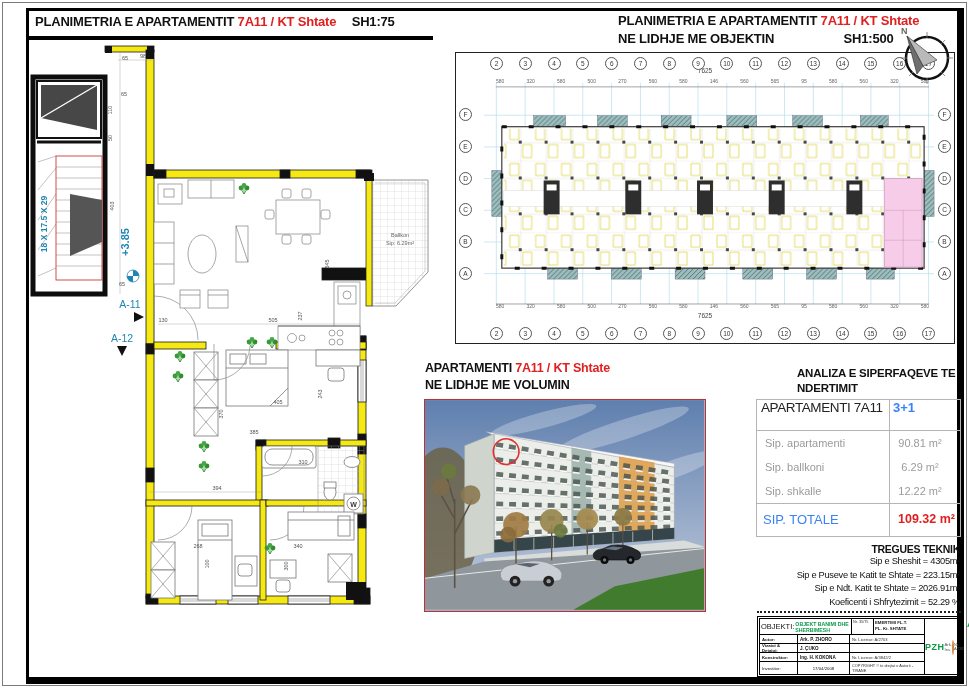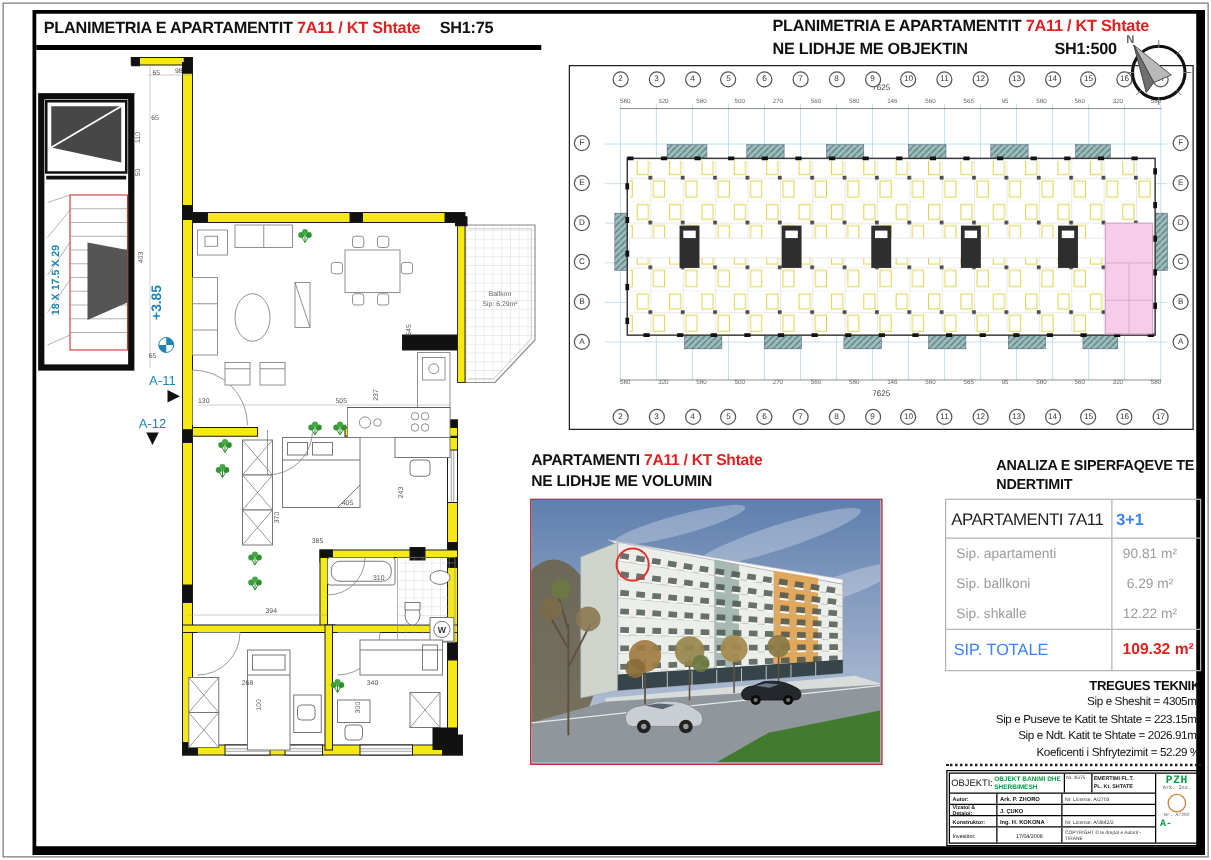--- a/index.html
+++ b/index.html
@@ -24,21 +24,21 @@
   .bp-segs{position:absolute;left:40px;right:25px;display:flex;justify-content:space-between;
            font-size:5px;color:#666;}
   .bp-segs.top{top:25px;} .bp-segs.bot{bottom:34px;}
   .bp-total{position:absolute;left:0;right:0;text-align:center;font-size:6.5px;color:#444;}
   .compass{position:absolute;left:893px;top:24px;width:64px;height:62px;}
   .vol-title{position:absolute;left:425px;top:360px;font-weight:bold;font-size:12.5px;letter-spacing:-0.2px;line-height:17px;}
   .render-box{position:absolute;left:424px;top:399px;width:282px;height:213px;border:1.5px solid #c03030;background:#9fb0c8;}
   .an-title{position:absolute;left:757px;top:366px;font-weight:bold;font-size:11.5px;line-height:15px;letter-spacing:-0.2px;margin-left:40px;}
   .an-box{position:absolute;left:756px;top:399px;width:205px;height:138px;border:1px solid #b5b5b5;}
   .an-div{position:absolute;left:132px;top:0;bottom:0;border-left:1px solid #b5b5b5;}
-  .an-head{display:flex;height:31px;align-items:center;border-bottom:1px solid #b5b5b5;}
+  .an-head{display:flex;height:31px;align-items:flex-start;border-bottom:1px solid #b5b5b5;}
   .an-head .lbl{font-size:13.5px;color:#222;padding-left:4px;width:130px;letter-spacing:-0.4px;}
   .an-head .typ{font-size:13px;font-weight:bold;color:#3b82f6;padding-left:6px;}
   .an-row{display:flex;height:24px;align-items:center;color:#9b9b9b;font-size:11px;}
   .an-row .lbl{width:128px;padding-left:8px;} .an-row .val{width:70px;text-align:center;}
   .an-tot{display:flex;height:31px;align-items:center;border-top:1px solid #b5b5b5;}
   .an-tot .lbl{width:124px;padding-left:6px;font-size:13px;color:#3b82f6;}
   .an-tot .val{width:76px;text-align:right;font-size:12.5px;font-weight:bold;color:#e02020;padding-right:2px;}
   .tregues{position:absolute;left:730px;top:543px;width:230px;text-align:right;color:#111;}
   .tregues .tt{font-weight:bold;font-size:10.5px;letter-spacing:-0.3px;}
   .tregues .ln{font-size:9.3px;line-height:13.5px;letter-spacing:-0.3px;}
@@ -53,21 +53,21 @@
   .tb-no{width:22px;font-size:3.8px;color:#333;border-right:1px solid #000;padding:1px;line-height:4.5px;}
   .tb-em{flex:1;font-size:4.3px;font-weight:bold;color:#222;padding:1px;line-height:5.5px;}
   .tb-row{display:flex;height:9px;border-bottom:1px solid #000;align-items:center;}
   .tb-c1{width:38px;font-size:4.3px;font-weight:bold;padding-left:2px;border-right:1px solid #000;height:100%;display:flex;align-items:center;}
   .tb-c2{width:52px;font-size:4.6px;font-weight:bold;padding-left:2px;border-right:1px solid #000;height:100%;display:flex;align-items:center;}
   .tb-c3{flex:1;font-size:4.1px;color:#333;padding-left:2px;}
   .tb-bot{flex:1;display:flex;align-items:center;}
   .tb-b1{width:38px;font-size:4.3px;padding-left:2px;border-right:1px solid #000;height:100%;display:flex;align-items:center;}
   .tb-b2{width:52px;font-size:4.3px;border-right:1px solid #000;height:100%;display:flex;align-items:center;justify-content:center;}
   .tb-b3{flex:1;font-size:3.9px;color:#333;padding-left:2px;}
-  .tb-stamp{width:34px;border-left:1px solid #000;display:flex;flex-direction:column;align-items:center;padding-top:1px;font-family:Liberation Mono, monospace;}
+  .tb-stamp{width:34px;border-left:1px solid #000;display:flex;flex-direction:row;align-items:center;padding-top:1px;}
   .tb-stamp .pzh{font-size:9px;font-weight:bold;color:#0a9a48;letter-spacing:.5px;line-height:9px;}
   .tb-stamp .sub{font-size:4.2px;color:#555;}
   .tb-stamp .circ{width:15px;height:15px;border:1px solid #d4823c;border-radius:50%;margin:2px 0 1px;}
   .tb-stamp .no{font-size:3.8px;color:#555;}
   .tb-stamp .mark{font-size:8px;font-weight:bold;color:#0a9a48;align-self:flex-start;padding-left:3px;}
 </style>
 </head>
 <body>
 
 <div class="sheet">

